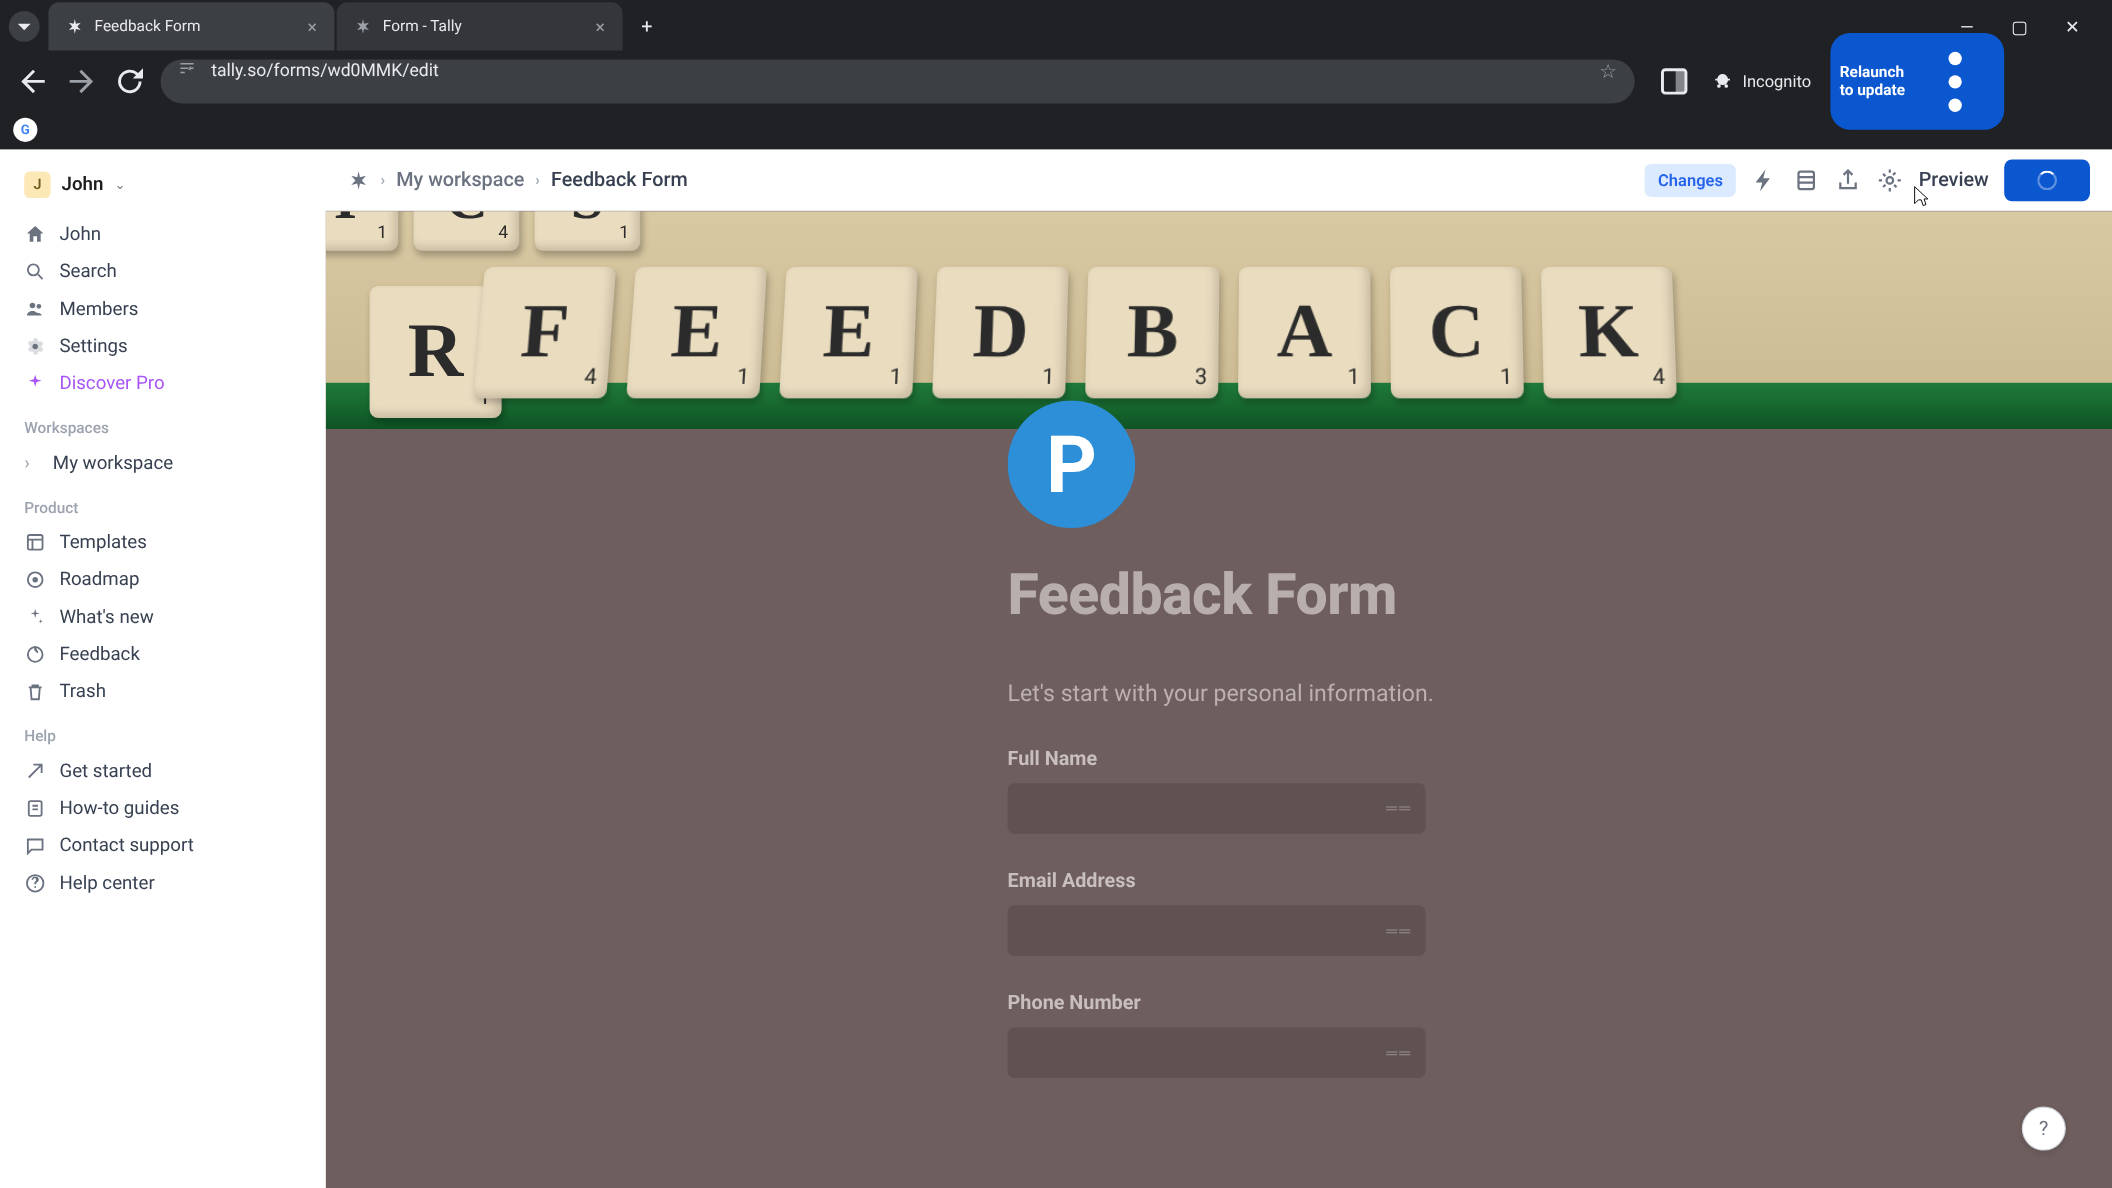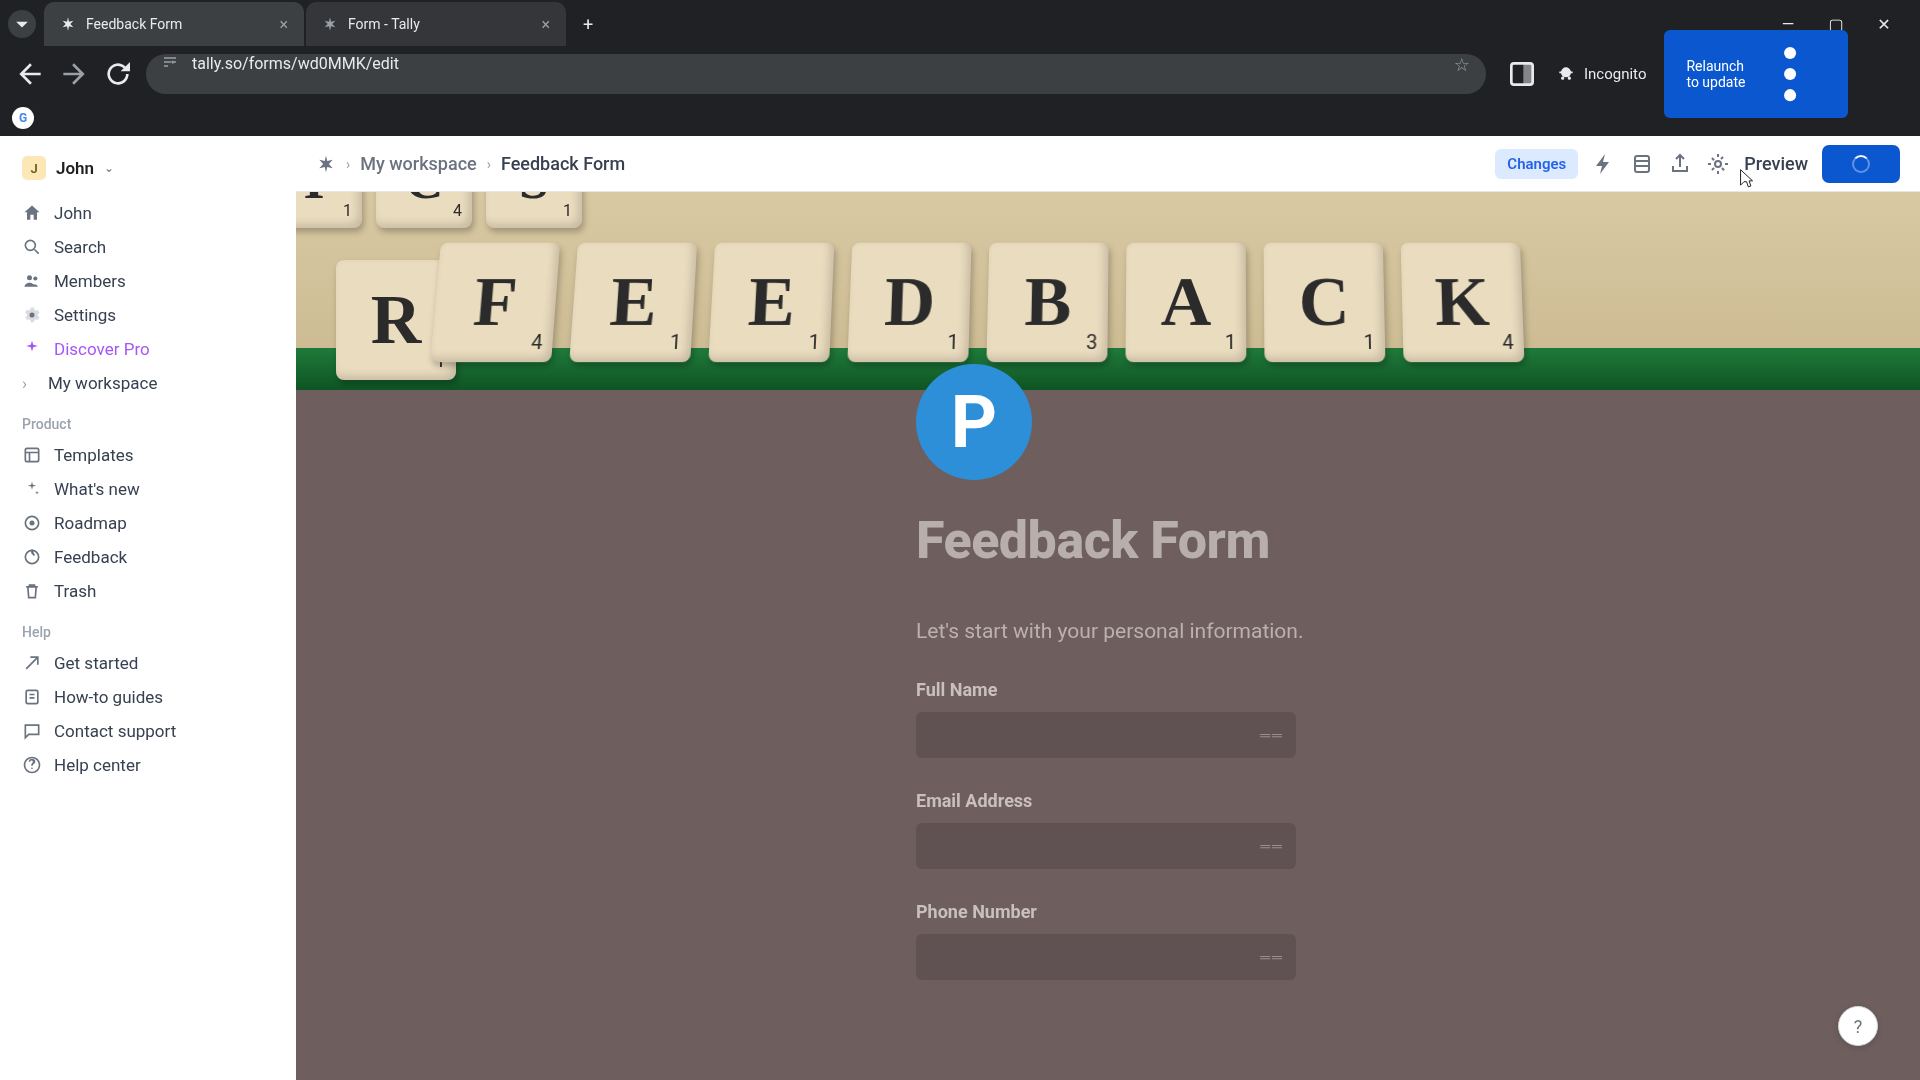--- a/index.html
+++ b/index.html
@@ -20,21 +20,21 @@
 
 .toolbar { display: flex; align-items: center; height: 52px; padding: 0 14px; background: #202124; gap: 12px; }
 .nav-btn { width: 32px; height: 32px; display: flex; align-items: center; justify-content: center; color: #9aa0a6; cursor: pointer; border-radius: 16px; }
 .nav-btn.active { color: #e8eaed; }
 .address-bar { flex: 1; background: #3c4043; border-radius: 24px; height: 40px; display: flex; align-items: flex-start; padding: 0 16px; color: #e8eaed; max-width: 1340px; }
 .address-bar .tune { margin-right: 14px; font-size: 14px; color: #9aa0a6; }
 .address-bar .url { flex: 1; font-size: 16px; color: #e8eaed; }
 .address-bar .star { color: #9aa0a6; font-size: 18px; cursor: pointer; }
 .toolbar-right { display: flex; align-items: center; gap: 18px; margin-left: 8px; }
 .incognito { display: flex; align-items: center; gap: 8px; color: #e8eaed; font-size: 15px; cursor: pointer; }
-.relaunch-btn { background: #0b57d0; color: #fff; padding: 8px 22px; border-radius: 6px; font-size: 14px; display: flex; align-items: center; gap: 6px; cursor: pointer; }
+.relaunch-btn { background: #0b57d0; color: #fff; padding: 8px 8px; border-radius: 18px; font-size: 14px; display: flex; align-items: center; gap: 6px; cursor: pointer; font-weight: bold; }
 .bookmark-strip { height: 36px; display: flex; align-items: center; padding-left: 12px; background: #202124; }
 .bookmark-strip .g { width: 22px; height: 22px; border-radius: 11px; background: #fff; display: flex; align-items: center; justify-content: center; font-weight: bold; font-size: 12px; cursor: pointer; }
 
 
 .app { position: absolute; top: 136px; left: 0; right: 0; bottom: 0; background: #fff; display: flex; }
 
 
 .sidebar { width: 296px; background: #fff; padding: 14px 14px; overflow-y: auto; flex-shrink: 0; }
 .user-chip { display: flex; align-items: center; gap: 10px; padding: 6px 8px; margin-bottom: 10px; cursor: pointer; }
 .user-avatar { width: 24px; height: 24px; border-radius: 5px; background: #fbe8b6; color: #6b5c1e; display: flex; align-items: center; justify-content: center; font-size: 13px; font-weight: 600; }
@@ -229,51 +229,52 @@
     </div>
     <div class="side-item pro">
       <span class="icon">
           <svg viewBox="0 0 24 24">
             <path fill="currentColor" d="M12 2l1.5 5L19 8.5 13.5 10 12 15l-1.5-5L5 8.5 10.5 7z"></path>
           </svg>
         </span>
       <span>Discover Pro</span>
     </div>
 
+    <div class="side-section">Workspaces</div>
     <div class="workspace-item">
       <span class="icon" style="width:16px;color:#9ca3af">›</span>
       <span>My workspace</span>
     </div>
 
     <div class="side-section">Product</div>
     <div class="side-item">
       <span class="icon">
           <svg viewBox="0 0 24 24">
             <rect x="4" y="4" width="16" height="16" rx="2" fill="none" stroke="currentColor" stroke-width="2"></rect>
             <path stroke="currentColor" stroke-width="2" d="M4 9h16M9 9v11"></path>
           </svg>
         </span>
       <span>Templates</span>
     </div>
     <div class="side-item">
       <span class="icon">
           <svg viewBox="0 0 24 24">
-            <path fill="currentColor" d="M12 3l1 4 4 1-4 1-1 4-1-4-4-1 4-1zM18 14l.5 2 2 .5-2 .5-.5 2-.5-2-2-.5 2-.5z"></path>
-          </svg>
-        </span>
-      <span>What's new</span>
-    </div>
-    <div class="side-item">
-      <span class="icon">
-          <svg viewBox="0 0 24 24">
             <circle cx="12" cy="12" r="8" fill="none" stroke="currentColor" stroke-width="2"></circle>
             <circle cx="12" cy="12" r="3" fill="currentColor"></circle>
           </svg>
         </span>
       <span>Roadmap</span>
+    </div>
+    <div class="side-item">
+      <span class="icon">
+          <svg viewBox="0 0 24 24">
+            <path fill="currentColor" d="M12 3l1 4 4 1-4 1-1 4-1-4-4-1 4-1zM18 14l.5 2 2 .5-2 .5-.5 2-.5-2-2-.5 2-.5z"></path>
+          </svg>
+        </span>
+      <span>What's new</span>
     </div>
     <div class="side-item">
       <span class="icon">
           <svg viewBox="0 0 24 24">
             <circle cx="12" cy="12" r="8" fill="none" stroke="currentColor" stroke-width="2"></circle>
             <path stroke="currentColor" stroke-width="2" d="M12 3v4l3 3"></path>
           </svg>
         </span>
       <span>Feedback</span>
     </div>

